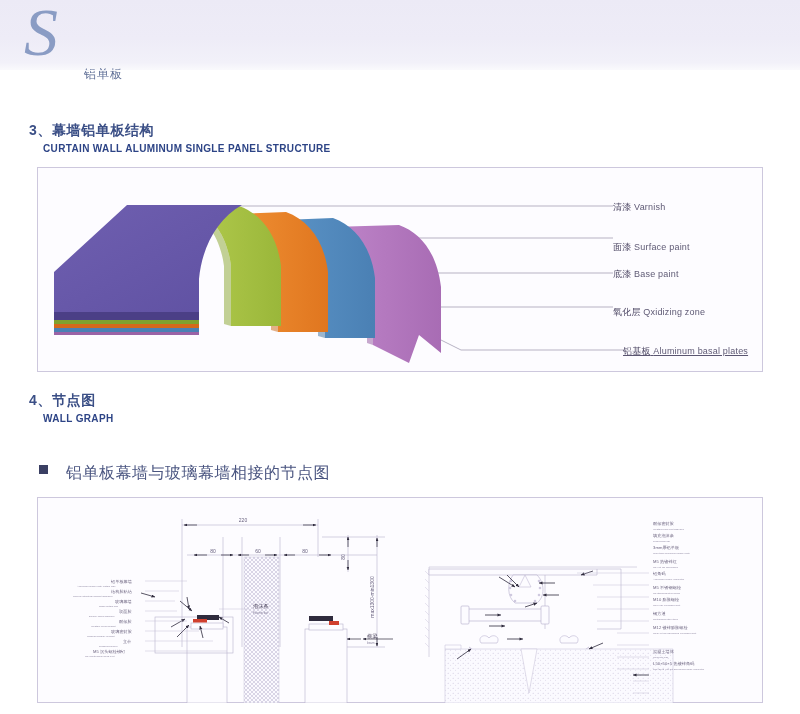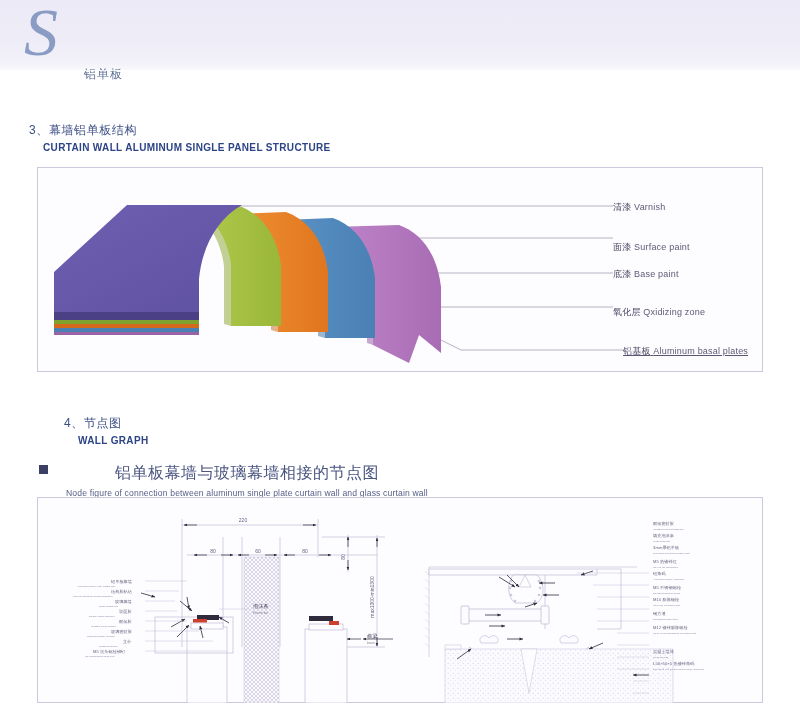--- a/index.html
+++ b/index.html
@@ -32,29 +32,29 @@
   #brand-en{
     position:absolute;left:58px;top:36px;
     font-family:"Liberation Sans","DejaVu Sans",sans-serif;
     font-size:19px;font-style:italic;font-weight:700;
     color:#6a7a9f;letter-spacing:.3px;white-space:nowrap;
   }
 
   
   .sec-head{position:absolute;}
   .sec-num-cn{
-    font-size:12px;color:#3b4f86;font-weight:400;letter-spacing:.6px;
+    font-size:14px;color:#3b4f86;font-weight:700;letter-spacing:.6px;
     white-space:nowrap;
   }
   .sec-en{
     font-size:10px;color:#2d4486;font-weight:700;letter-spacing:.35px;
     white-space:nowrap;margin-top:3px;margin-left:14px;
   }
   #sec3-head{left:29px;top:122px;}
-  #sec4-head{left:29px;top:415px;margin-left:35px;}
+  #sec4-head{left:29px;top:392px;}
 
   
   #sub-head{position:absolute;left:66px;top:463px;}
   #sub-bullet{
     position:absolute;left:-27px;top:2px;width:9px;height:9px;background:#3a3f63;
   }
   #sub-cn{font-size:16px;color:#4a5580;letter-spacing:.5px;white-space:nowrap;text-align:center;}
   #sub-en{
     font-size:8.6px;color:#555f86;letter-spacing:.15px;white-space:nowrap;margin-top:4px;
   }
@@ -197,21 +197,20 @@
 <div class="sec-head" id="sec4-head">
   <div class="sec-num-cn">
     <span>4、</span><span>节点图</span>
   </div>
   <div class="sec-en">WALL GRAPH</div>
 </div>
 
 <div id="sub-head">
   <div id="sub-bullet"></div>
   <div id="sub-cn">铝单板幕墙与玻璃幕墙相接的节点图</div>
-  <div id="sub-en">Node figure of  connection between aluminum single plate curtain wall and glass curtain wall</div>
 </div>
 
 <div class="panel" id="panel-node"></div>
 
 <div id="node-drawing">
   <svg width="726" height="206" viewBox="0 0 726 206">
     <defs>
       <pattern id="glassHatch" width="4" height="4" patternUnits="userSpaceOnUse">
         <rect width="4" height="4" fill="#fbfaff"></rect>
         <rect width="2" height="2" fill="#d9d5e6"></rect>

